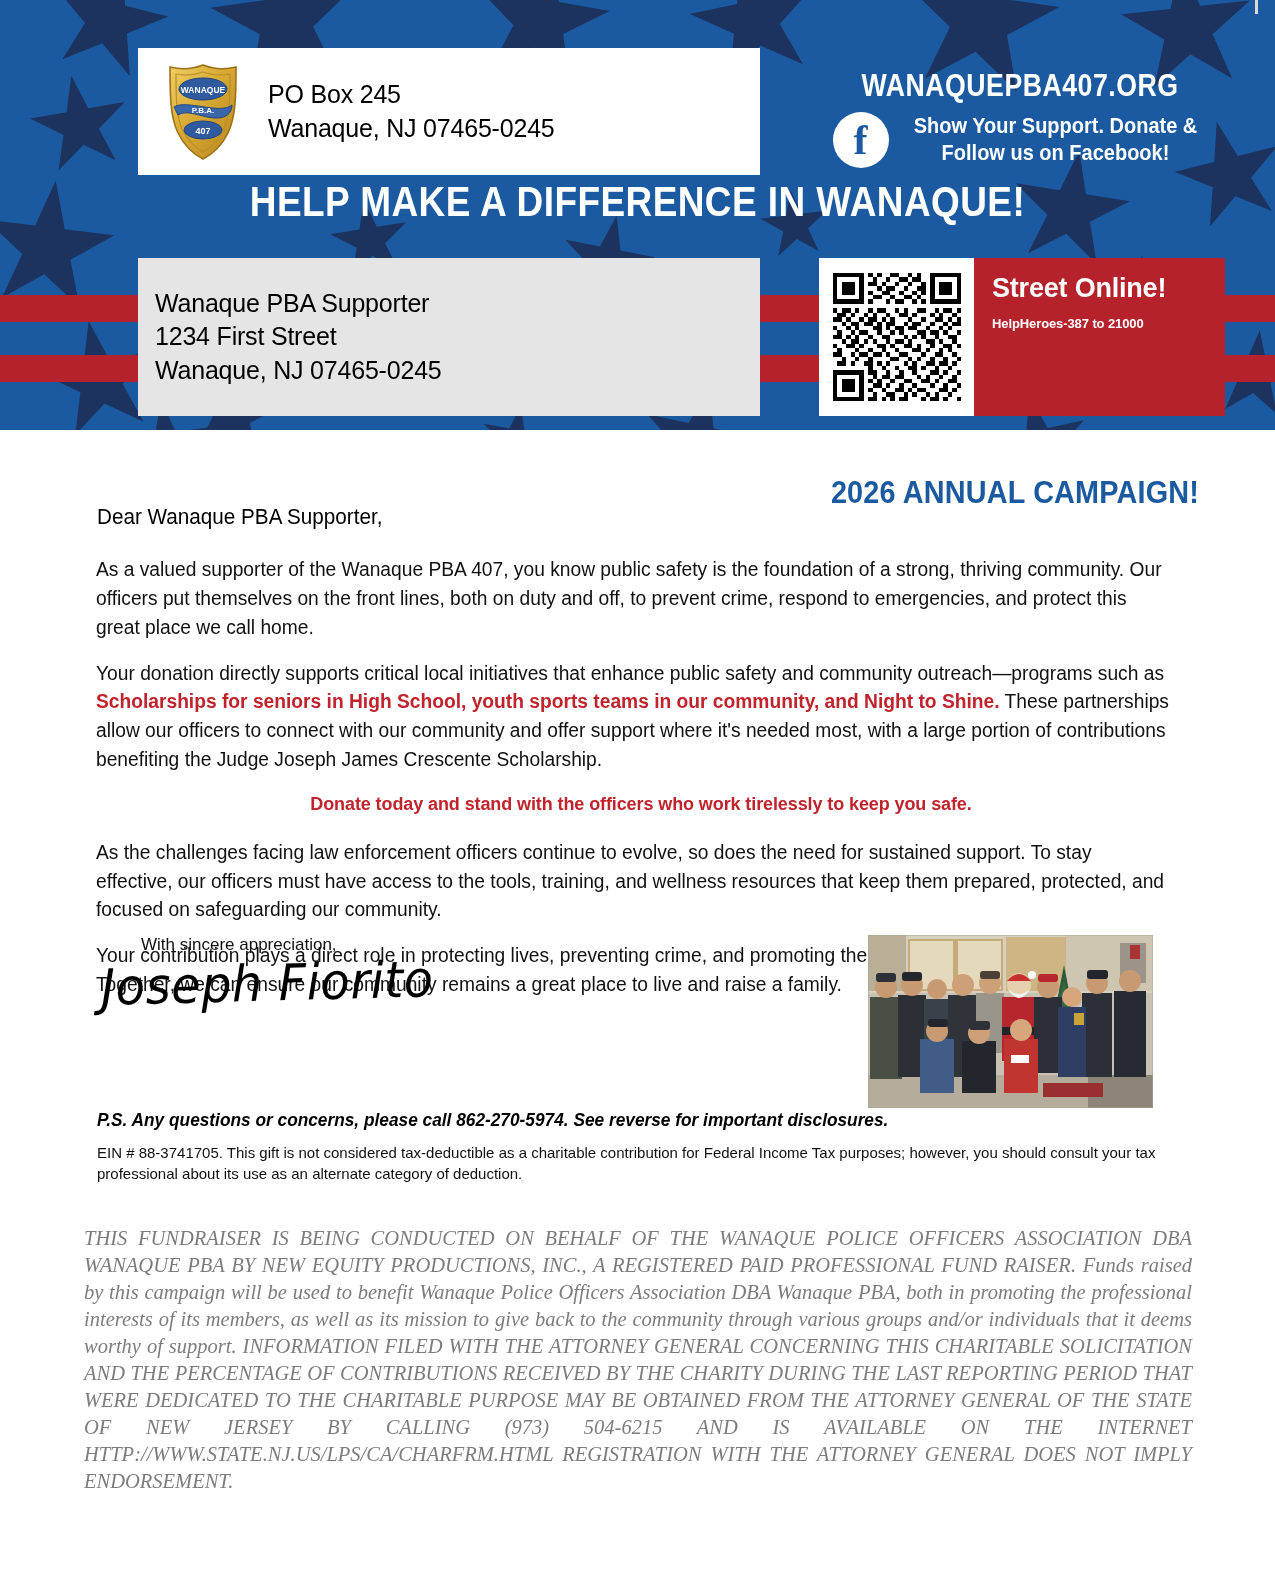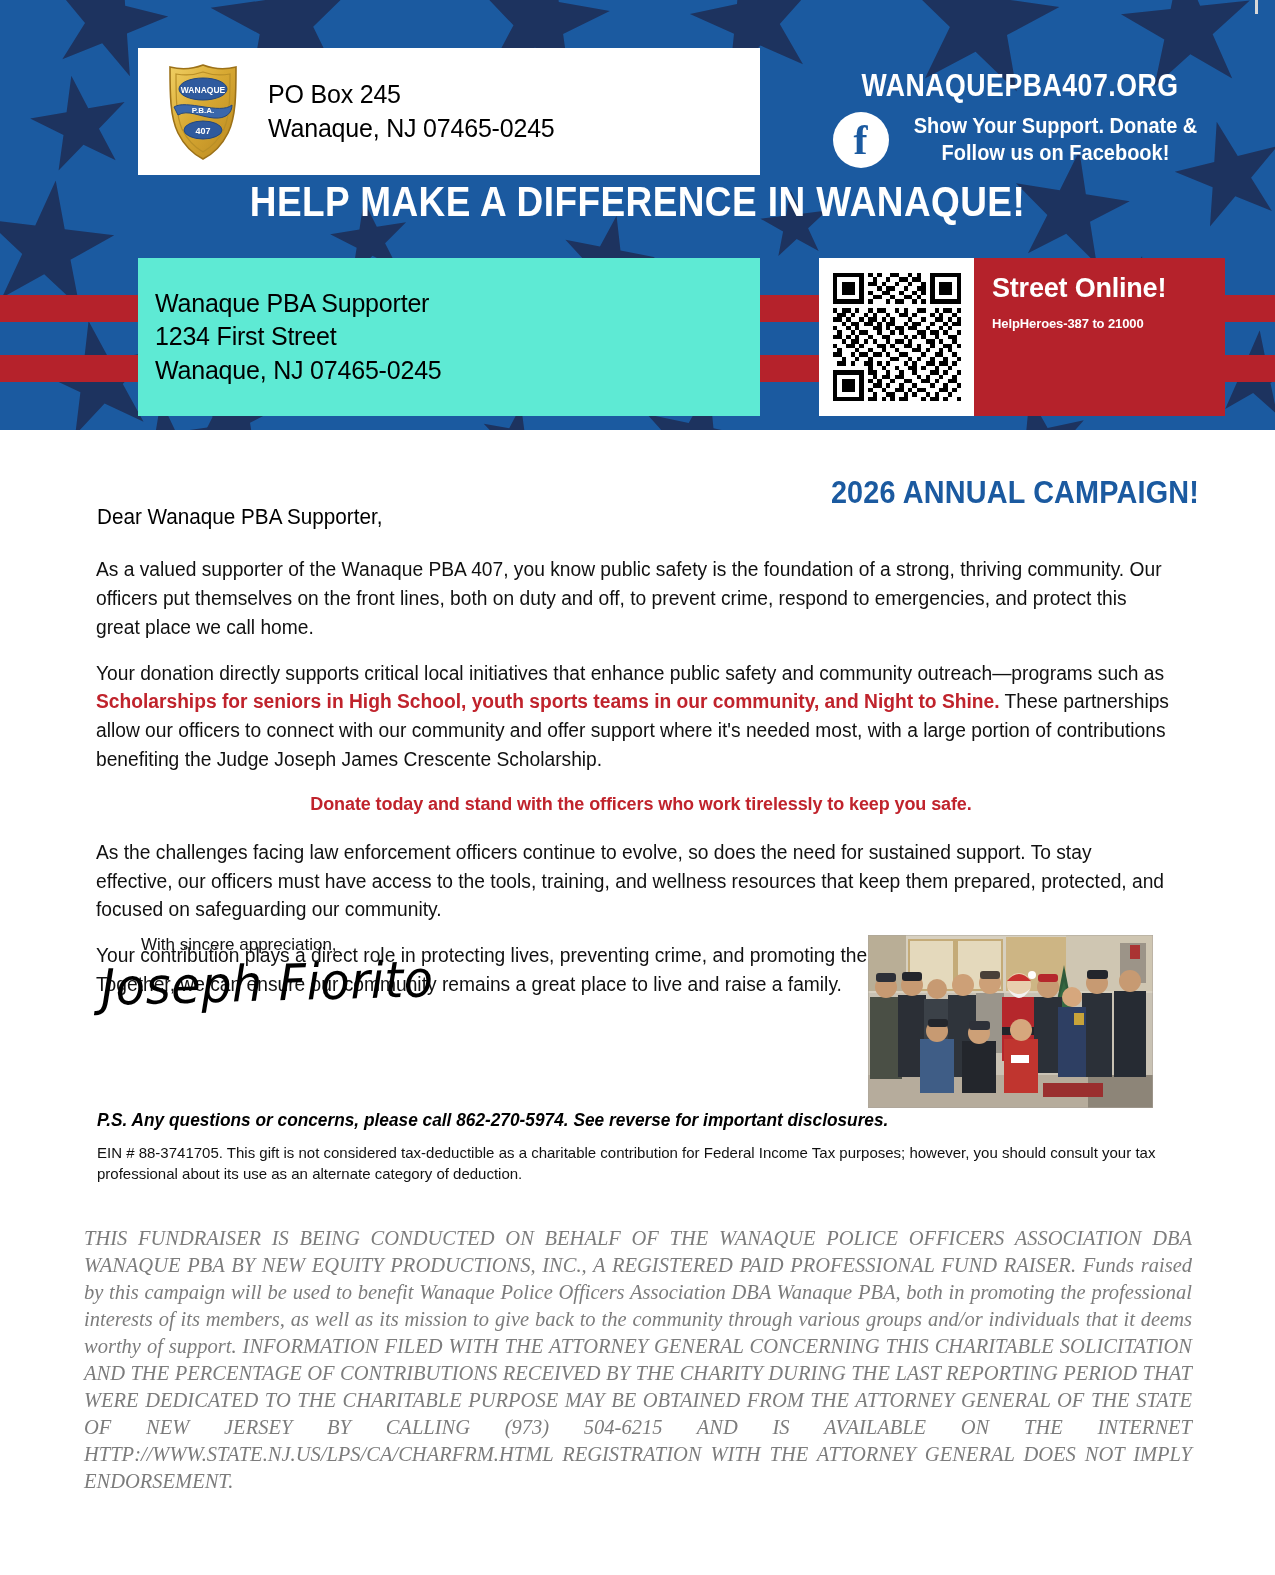--- a/index.html
+++ b/index.html
@@ -130,21 +130,21 @@
     font-weight: bold;
     letter-spacing: 0.5px;
     transform: scaleX(0.88);
   }
 
   
   .recipient-block {
     position: absolute;
     left: 138px; top: 258px;
     width: 622px; height: 158px;
-    background: #5eead4;
+    background: #e5e5e5;
     display: flex;
     align-items: center;
   }
   .recipient-lines {
     margin-left: 17px;
     font-size: 25px;
     line-height: 1.34;
     color: #000000;
     letter-spacing: -0.2px;
   }

